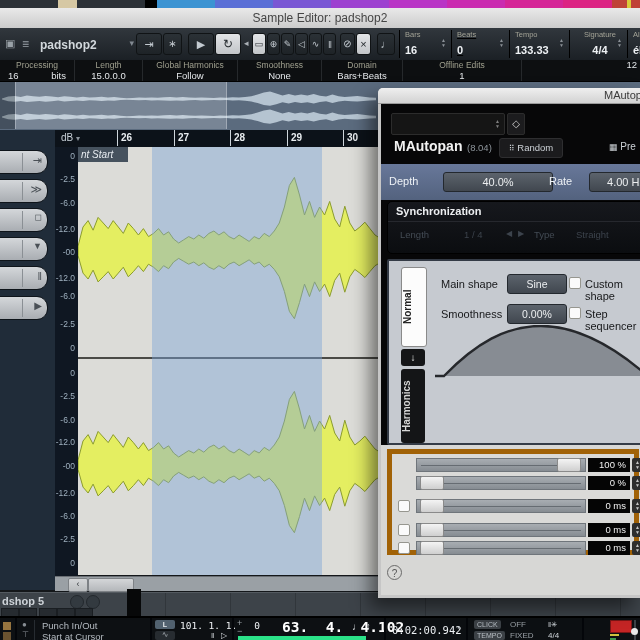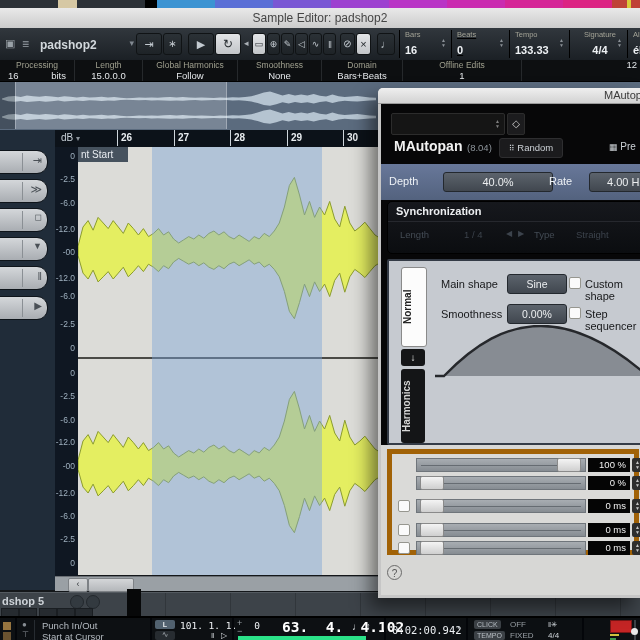--- a/index.html
+++ b/index.html
@@ -39,21 +39,21 @@
     background:linear-gradient(#d4d7da,#a9adb2);border:1px solid #0e141a;}
   .sbtn .ic{position:absolute;right:5px;top:3px;font-size:11px;color:#4a5056;}
   .sbtn .dv{position:absolute;right:24px;top:2px;bottom:2px;border-left:1px solid #8a8f94;}
   
   .gutter{left:55px;top:147px;width:23px;height:443px;background:#0f1722;}
   .db{position:absolute;right:3px;font-size:8.5px;color:#9fb0bf;}
   
   .wavearea{left:78px;top:147px;width:302px;height:428px;background:#dcdcd8;}
   .selov{position:absolute;left:74px;top:0;width:170px;height:428px;background:rgba(125,165,215,0.45);}
   .marker{position:absolute;left:0;top:0;width:50px;height:15px;background:#46525e;color:#e9edf2;
-    font-size:10px;line-height:15px;padding-left:3px;box-sizing:border-box;}
+    font-size:10px;line-height:15px;padding-left:3px;box-sizing:border-box;font-style:italic;}
   .secdiv{position:absolute;left:0;top:210px;width:302px;height:2px;background:#4a4a46;}
   
   .hscroll{left:55px;top:576px;width:325px;height:14px;background:#9aa0a5;border-top:1px solid #6a6f74;}
   .harrow{position:absolute;left:13px;top:1px;width:18px;height:12px;background:linear-gradient(#d4d6d8,#b9bcbe);
     border:1px solid #7d8185;border-radius:2px;text-align:center;font-size:9px;line-height:11px;color:#3c4044;}
   .hthumb{position:absolute;left:33px;top:1px;width:44px;height:12px;background:linear-gradient(#d4d6d8,#b4b7ba);
     border:1px solid #7d8185;border-radius:2px;}
   
   .pstrip{left:0;top:592px;width:640px;height:24px;background:#3d4349;border-top:1px solid #545a60;}
   .gline{position:absolute;top:0;width:1px;height:24px;background:#31363b;}

